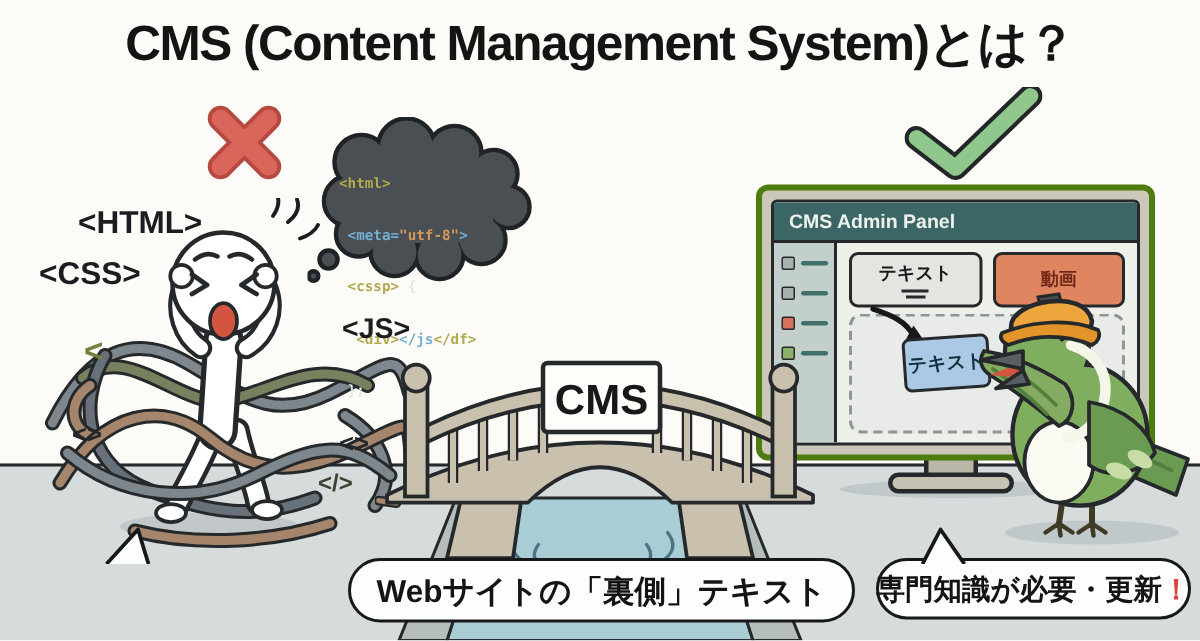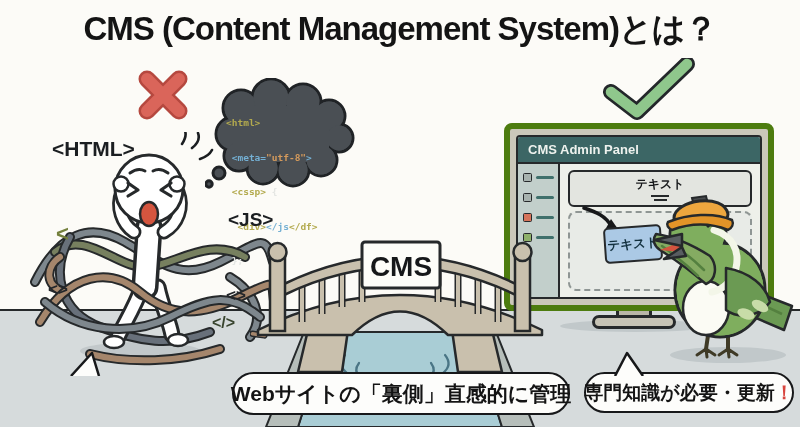--- a/index.html
+++ b/index.html
@@ -18,21 +18,21 @@
   .sym-lt{left:56px;top:221px;font-size:22px;color:#74803c;}
   .sym-p1{left:48px;top:280px;font-size:17px;color:#23262a;}
   .sym-p2{left:226px;top:286px;font-size:17px;color:#23262a;}
   .sym-cl{left:212px;top:314px;font-size:16px;color:#39452f;}
   
   .code{left:226px;top:94px;width:122px;font-family:"DejaVu Sans Mono",monospace;
         font-size:9.5px;font-weight:700;line-height:11.5px;white-space:pre;}
   .c-olive{color:#b3aa4e;} .c-blue{color:#74b0d4;} .c-orange{color:#d49a5c;} .c-white{color:#e4e6e3;}
   
   .monitor{left:504px;top:123px;width:258px;height:176px;background:#cbc8ba;
-           border:6px solid #4d7c0f;border-radius:8px;box-sizing:content-box;}
+           border:4px solid #4d7c0f;border-radius:8px;box-sizing:content-box;}
   .screen{position:absolute;left:6px;top:6px;right:6px;bottom:6px;background:#eef0ea;
           border:2px solid #26292b;border-radius:4px;overflow:hidden;display:flex;flex-direction:column;}
   .scr-head{height:25px;background:#3c6665;border-bottom:2px solid #26292b;display:flex;align-items:center;
             padding-left:10px;color:#eef2ee;font-size:13px;font-weight:700;flex:none;}
   .scr-body{flex:1;display:flex;}
   .side{width:40px;background:#c2cfcb;border-right:2px solid #26292b;padding-top:9px;flex:none;}
   .side-item{display:flex;align-items:center;gap:4px;margin:0 0 11px 5px;}
   .sq{width:9px;height:9px;border:1.5px solid #26292b;border-radius:1.5px;box-sizing:border-box;}
   .sq-gray{background:#a7b2ae;} .sq-red{background:#d5745b;} .sq-green{background:#8db06a;}
   .sline{width:18px;height:3.5px;background:#3f706c;border-radius:2px;}
@@ -159,20 +159,21 @@
       <path d="M10 190 C40 140 80 135 110 160 S170 185 210 165 S240 150 245 175" stroke="#26292b" stroke-width="10"></path>
       <path d="M10 190 C40 140 80 135 110 160 S170 185 210 165 S240 150 245 175" stroke="#a5866c" stroke-width="6"></path>
       <path d="M15 170 C50 200 100 205 140 185 S200 160 230 185" stroke="#26292b" stroke-width="10"></path>
       <path d="M15 170 C50 200 100 205 140 185 S200 160 230 185" stroke="#7e878d" stroke-width="6"></path>
       <path d="M60 222 C100 232 150 230 190 217" stroke="#26292b" stroke-width="10"></path>
       <path d="M60 222 C100 232 150 230 190 217" stroke="#a5866c" stroke-width="6"></path>
     </g>
   </svg>
 
   <div class="abs lbl lbl-html z4">&lt;HTML&gt;</div>
+  <div class="abs lbl lbl-css z4">&lt;CSS&gt;</div>
   <div class="abs lbl lbl-js z4">&lt;JS&gt;</div>
   <div class="abs sym sym-lt z4">&lt;</div>
   <div class="abs sym sym-p1 z4">&lt;&gt;</div>
   <div class="abs sym sym-p2 z4">&lt;&gt;</div>
   <div class="abs sym sym-cl z4">&lt;/&gt;</div>
 
   <div class="abs shadow z1" style="left:560px;top:320px;width:150px;height:12px"></div>
   <div class="abs stand-neck z1"></div>
   <div class="abs stand-base z1"></div>
 
@@ -200,20 +201,23 @@
               <div class="sline"></div>
             </div>
         </div>
         <div class="content">
           <div class="dropzone"></div>
           <div class="btnrow">
             <div class="pbtn btn-text">
               <span>テキスト</span>
               <div class="ul"></div>
               <div class="ul2"></div>
+            </div>
+            <div class="pbtn btn-video">
+              <span>動画</span>
             </div>
           </div>
           <svg style="position:absolute;left:18px;top:42px" width="50" height="28" viewBox="0 0 50 28">
             <path d="M6 2 C18 6 28 10 33 20" stroke="#17181a" stroke-width="3.5" fill="none" stroke-linecap="round"></path>
             <polygon points="27,24 42,26 33,13" fill="#17181a"></polygon>
           </svg>
           <div class="card">
             <span>テキスト</span>
           </div>
         </div>
@@ -302,20 +306,20 @@
   </svg>
 
   <svg class="abs z5" style="left:68px;top:350px" width="36" height="26" viewBox="0 0 36 26">
     <path d="M3 26 L24 3 L31 26" fill="#fdfdfb" stroke="#17181a" stroke-width="2.5" stroke-linejoin="round"></path>
   </svg>
   <svg class="abs z5" style="left:612px;top:350px" width="34" height="26" viewBox="0 0 34 26">
     <path d="M3 26 L15 3 L31 26" fill="#fdfdfb" stroke="#17181a" stroke-width="2.5" stroke-linejoin="round"></path>
   </svg>
 
   <div class="abs bubble b2 z4">
-    <span>Webサイトの「裏側」直感的に管理</span>
+    <span>Webサイトの「裏側」テキスト</span>
   </div>
   <div class="abs bubble b3 z4">
     <span>専門知識が必要・更新</span>
       <span class="bang">！</span>
   </div>
 
 </div>
 
 </body></html>

